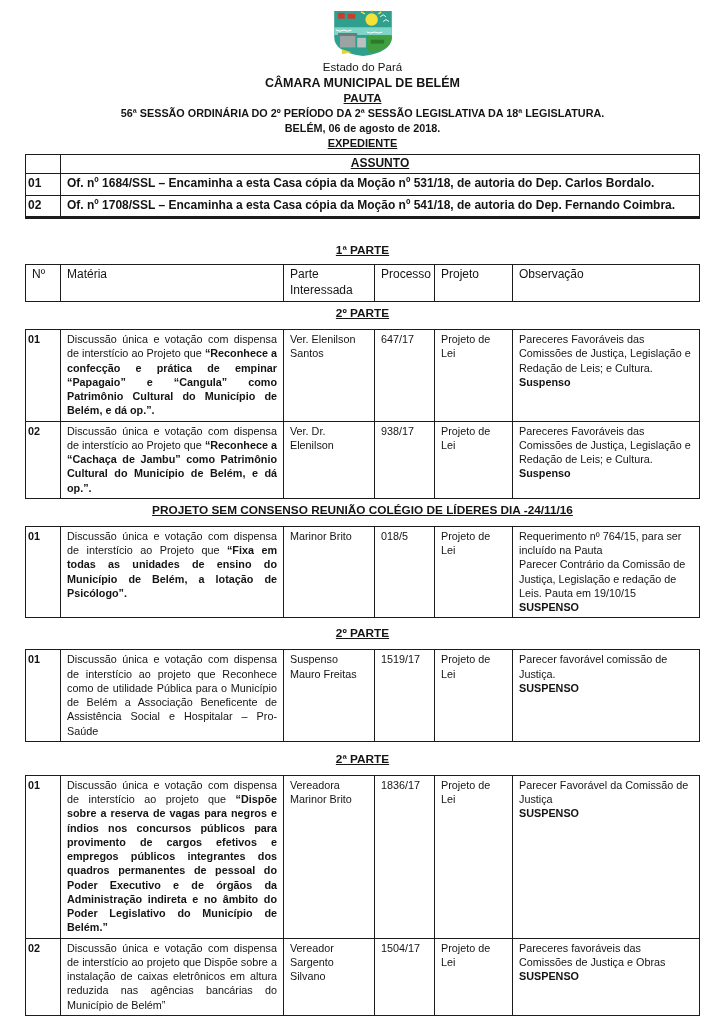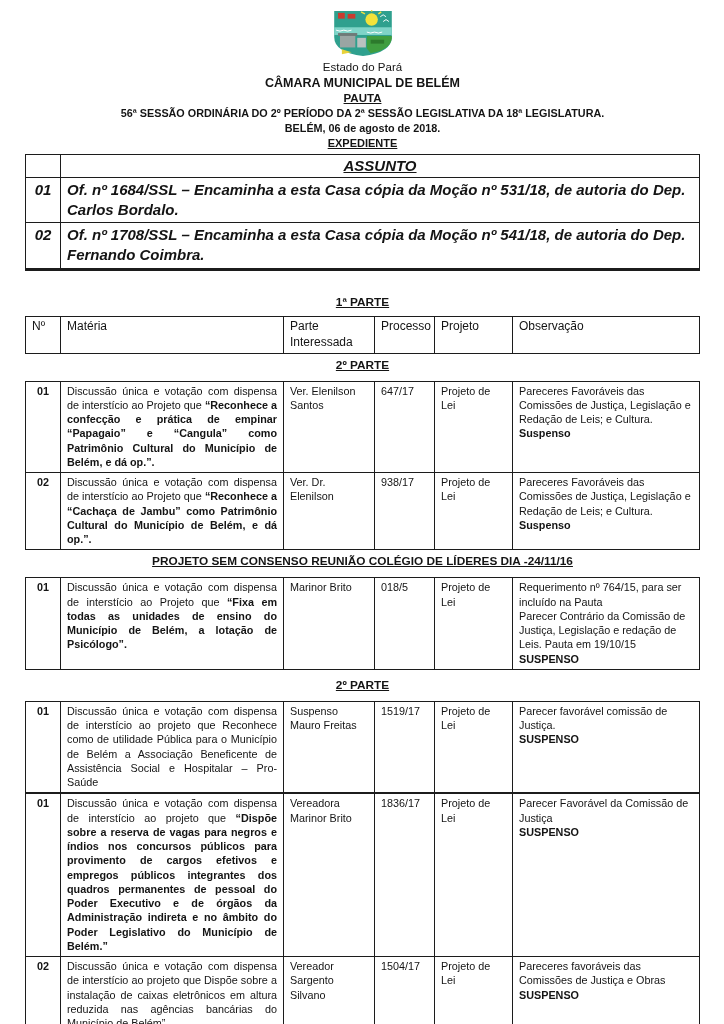--- a/index.html
+++ b/index.html
@@ -21,25 +21,25 @@
   .doc-line     { font-size:11.5px; line-height:15px; font-weight:bold; text-decoration:underline; }
   .session-line { font-size:10.8px; line-height:15px; font-weight:bold; }
   .date-line    { font-size:10.8px; line-height:15px; font-weight:bold; }
   .section-line { font-size:11px;   line-height:15px; font-weight:bold; text-decoration:underline; margin-bottom:3px; }
 
   table { border-collapse:collapse; width:675px; table-layout:fixed; }
   td {
     border:1.6px solid #1c1c1c; padding:2px 6px 3px 6px;
     vertical-align:top; font-size:10.8px; line-height:1.32;
   }
-  .num-cell { text-align:center; font-weight:bold; padding-left:2px; padding-right:2px; }
+  .num-cell { font-weight:bold; padding-left:2px; padding-right:2px; }
   .materia-cell { text-align:justify; }
   .obs-text { white-space:pre-line; }
 
-  .assunto-table td { font-size:15px;font-style:italic; }
+  .assunto-table td { font-size:12px; }
   .assunto-table .title-cell { text-align:center; padding:1px 6px; }
   .assunto-table .text-cell { font-weight:bold; }
   .assunto-table { border-bottom:3.5px solid #1c1c1c; }
 
   .cols-table td { font-size:12px; padding:2px 6px; }
 
   .part-heading {
     text-align:center; font-weight:bold; text-decoration:underline;
     font-size:11.8px; line-height:15px;
   }
@@ -204,20 +204,21 @@
         <td>1519/17</td>
         <td>Projeto de Lei</td>
         <td>
           <div class="obs-text">Parecer favorável comissão de Justiça.</div>
           <div class="b">SUSPENSO</div>
         </td>
       </tr>
     </tbody>
       </table>
 
+    <div class="part-heading mt10 mb8">2ª PARTE</div>
 
     <table>
       <colgroup>
         <col style="width:35px">
           <col style="width:223px">
           <col style="width:91px">
         <col style="width:60px">
           <col style="width:78px">
           <col>
       </colgroup>

